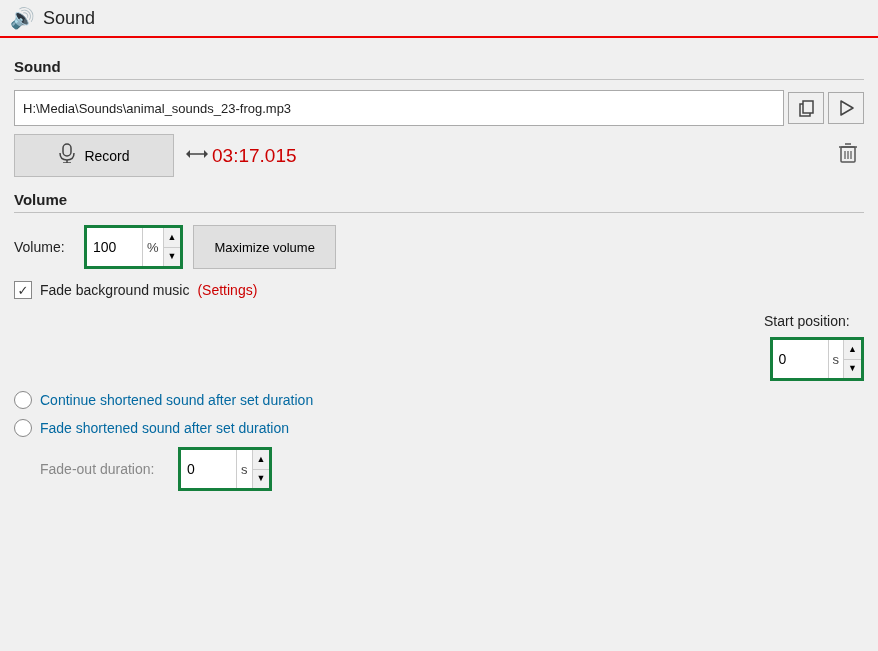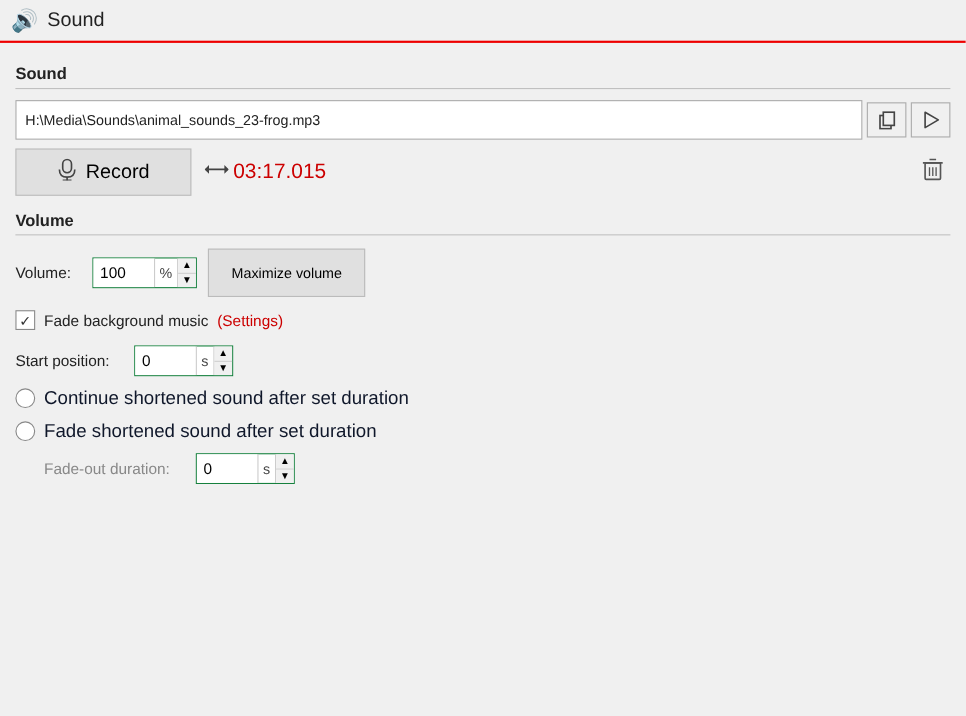--- a/index.html
+++ b/index.html
@@ -78,21 +78,21 @@
     .record-row {
       display: flex;
       align-items: center;
       margin-top: 8px;
       gap: 12px;
     }
     .record-btn {
       background: #e0e0e0;
       border: 1px solid #bbb;
       padding: 8px 24px;
-      font-size: 18px;
+      font-size: 14px;
       cursor: pointer;
       display: flex;
       align-items: center;
       gap: 8px;
       min-width: 160px;
       justify-content: center;
     }
     .mic-icon {
       font-size: 18px;
     }
@@ -128,23 +128,23 @@
       gap: 10px;
       margin-top: 12px;
     }
     .volume-label {
       font-size: 14px;
       min-width: 60px;
     }
     .spinbox {
       display: flex;
       align-items: center;
-      border: 1px solid #15803d;
+      border: 3px solid #15803d;
       background: #fff;
-      height: 28px;
+      height: 44px;
     }
     .spinbox-input {
       border: none;
       outline: none;
       width: 55px;
       padding: 2px 6px;
       font-size: 14px;
       background: #fff;
       height: 100%;
     }
@@ -213,23 +213,24 @@
     .settings-link {
       color: #cc0000;
       cursor: pointer;
       font-size: 14px;
       margin-left: 0;
     }
 
     
     .start-pos-row {
       display: flex;
-      align-items: center;
+      align-items: flex-end;
       gap: 8px;
       margin-top: 12px;
+      flex-direction: column;
     }
     .start-pos-label {
       font-size: 14px;
       min-width: 100px;
     }
 
     
     .radio-row {
       display: flex;
       align-items: center;
@@ -242,22 +243,22 @@
       border-radius: 50%;
       border: 1.5px solid #888;
       background: #fff;
       display: flex;
       align-items: center;
       justify-content: center;
       flex-shrink: 0;
       cursor: pointer;
     }
     .radio-label {
-      font-size: 17px;
-      color: #0f172a;
+      font-size: 14px;
+      color: #0369a1;
     }
 
     
     .fade-duration-row {
       display: flex;
       align-items: center;
       gap: 8px;
       margin-top: 10px;
       margin-left: 26px;
     }

